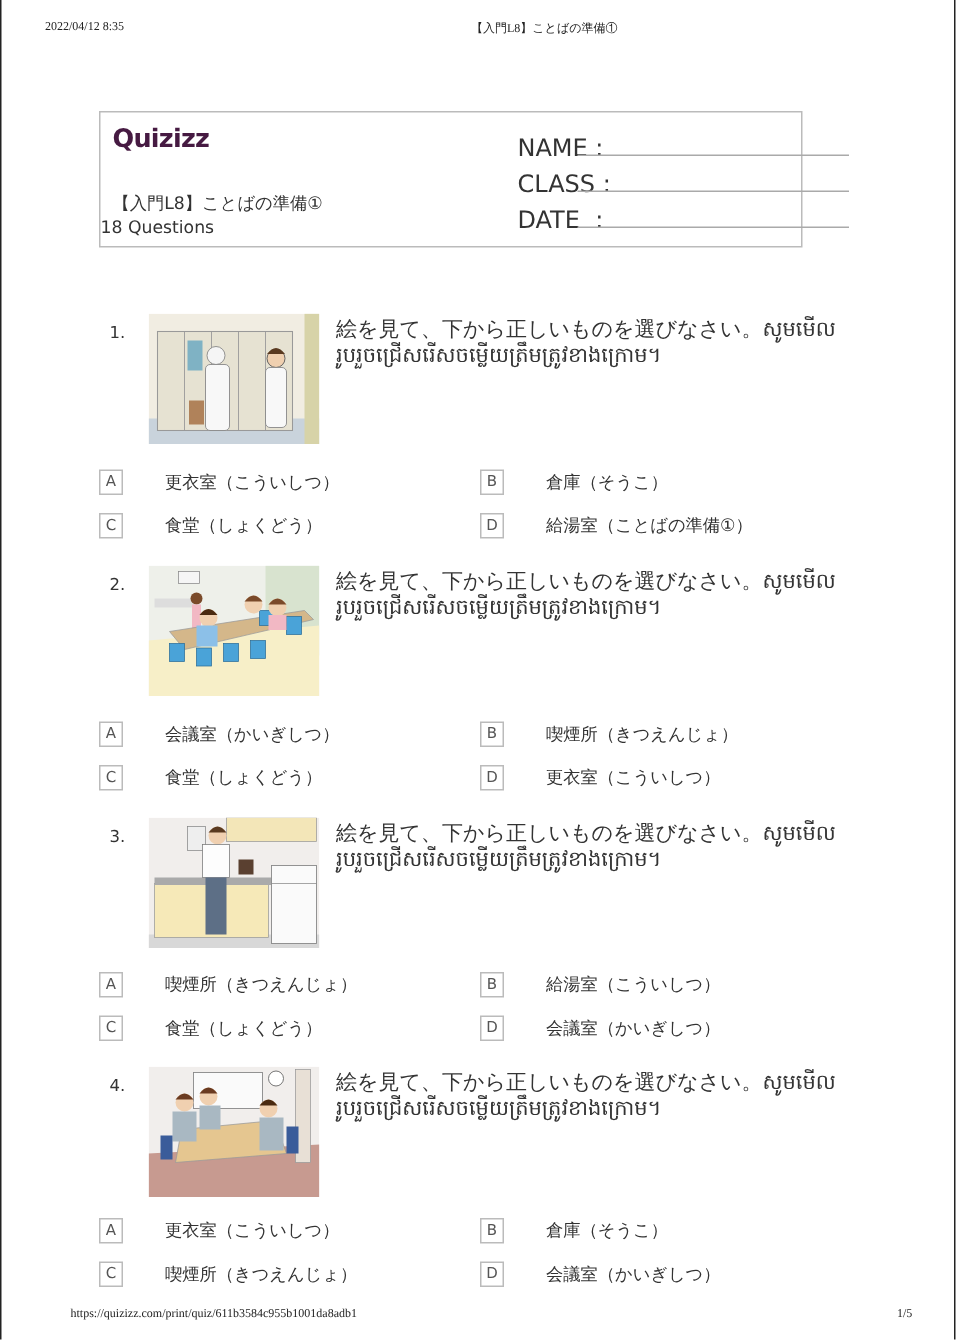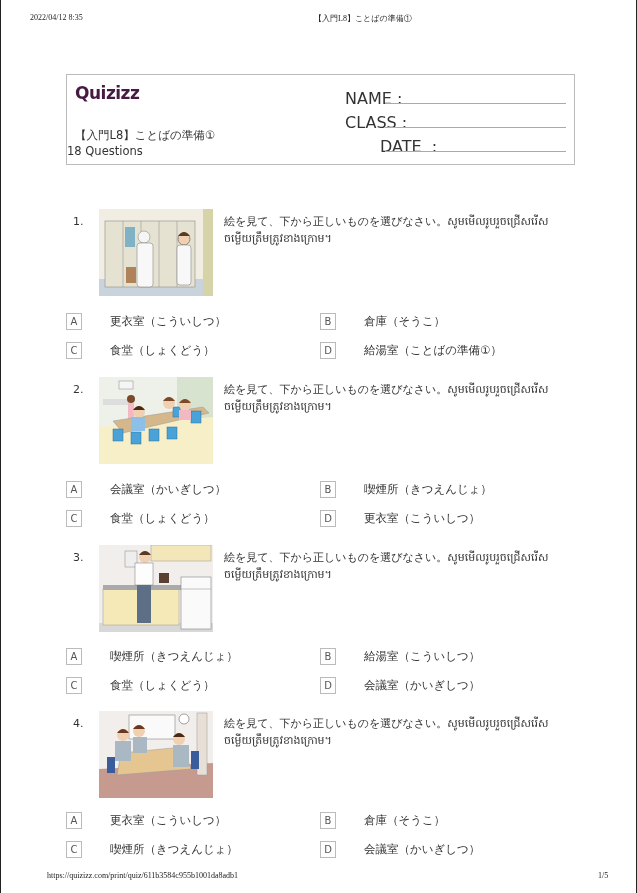--- a/index.html
+++ b/index.html
@@ -5,30 +5,30 @@
   * { box-sizing: border-box; margin: 0; padding: 0; }
   html, body { width: 637px; height: 893px; background: #fff; overflow: hidden; }
   body { position: relative; font-family: "DejaVu Sans", sans-serif; color: #333; border-left: 1px solid #222; border-right: 1px solid #222; }
   .print-header { position: absolute; top: 13px; left: 0; width: 100%; font-family: "Liberation Serif", serif; font-size: 8px; color: #222; }
   .print-header .date { position: absolute; left: 29px; }
   .print-header .title { position: absolute; left: 313px; }
   .print-footer { position: absolute; top: 871px; left: 0; width: 100%; font-family: "Liberation Serif", serif; font-size: 8px; color: #222; }
   .print-footer .url { position: absolute; left: 46px; font-family: Liberation Serif, serif; }
   .print-footer .page { position: absolute; left: 597px; text-align: right; }
 
-  .header-box { position: absolute; left: 65px; top: 74px; width: 509px; height: 91px; border: 1px solid #bbb; }
+  .header-box { position: absolute; left: 65px; top: 74px; width: 469px; height: 91px; border: 1px solid #bbb; }
   .logo { position: absolute; left: 8px; top: 8px; font-family: "DejaVu Sans", sans-serif; font-weight: bold; font-size: 17px; letter-spacing: -0.5px; color: #461a42; }
   .quiz-title { position: absolute; left: 8px; top: 53px; font-size: 11.5px; color: #333; }
   .quiz-count { position: absolute; left: 0; top: 69px; font-size: 11.5px; color: #333; }
   .field { position: absolute; left: 278px; font-size: 16px; color: #333; display: flex; align-items: flex-end; }
 
   .question { position: absolute; left: 0; width: 637px; }
   .q-num { position: absolute; left: 72px; top: 6px; font-size: 11px; color: #333; }
   .q-img { position: absolute; left: 98px; top: 0; width: 114px; height: 87px; overflow: hidden; }
-  .q-text { position: absolute; left: 223px; top: 4px; width: 340px; font-size: 11px; line-height: 17px; color: #333; }
+  .q-text { position: absolute; left: 223px; top: 4px; width: 340px; font-size: 14px; line-height: 17px; color: #333; font-family: Liberation Mono, monospace; }
   .opt { position: absolute; display: flex; align-items: center; }
   .opt .letter { width: 16px; height: 17px; border: 1px solid #bbb; font-size: 10px; color: #555; display: flex; align-items: center; justify-content: center; }
   .opt .otext { margin-left: 28px; font-size: 11.5px; color: #333; white-space: nowrap; }
 </style>
 </head>
 <body>
 
 <div class="print-header">
   <span class="date">2022/04/12 8:35</span>
   <span class="title">【入門L8】ことばの準備①</span>
@@ -39,21 +39,21 @@
   <div class="quiz-title">【入門L8】ことばの準備①</div>
   <div class="quiz-count">18 Questions</div>
   <div class="field" style="top:14px;">
     <span>NAME :</span>
   </div>
   <div class="line-abs" style="position:absolute;left:318px;top:28px;width:181px;border-bottom:1px solid #aaa;"></div>
   <div class="field" style="top:38px;">
     <span>CLASS :</span>
   </div>
   <div style="position:absolute;left:318px;top:52px;width:181px;border-bottom:1px solid #aaa;"></div>
-  <div class="field" style="top:62px;margin-left:35px;">
+  <div class="field" style="top:62px;">
     <span style="white-space:pre;">DATE  :</span>
   </div>
   <div style="position:absolute;left:318px;top:76px;width:181px;border-bottom:1px solid #aaa;"></div>
 </div>
 
 <div class="question" style="top:209px;">
   <div class="q-num">1.</div>
   <div class="q-img">
     <svg width="114" height="87" viewBox="0 0 114 87">
       <rect width="114" height="87" fill="#f1ede2"></rect>

